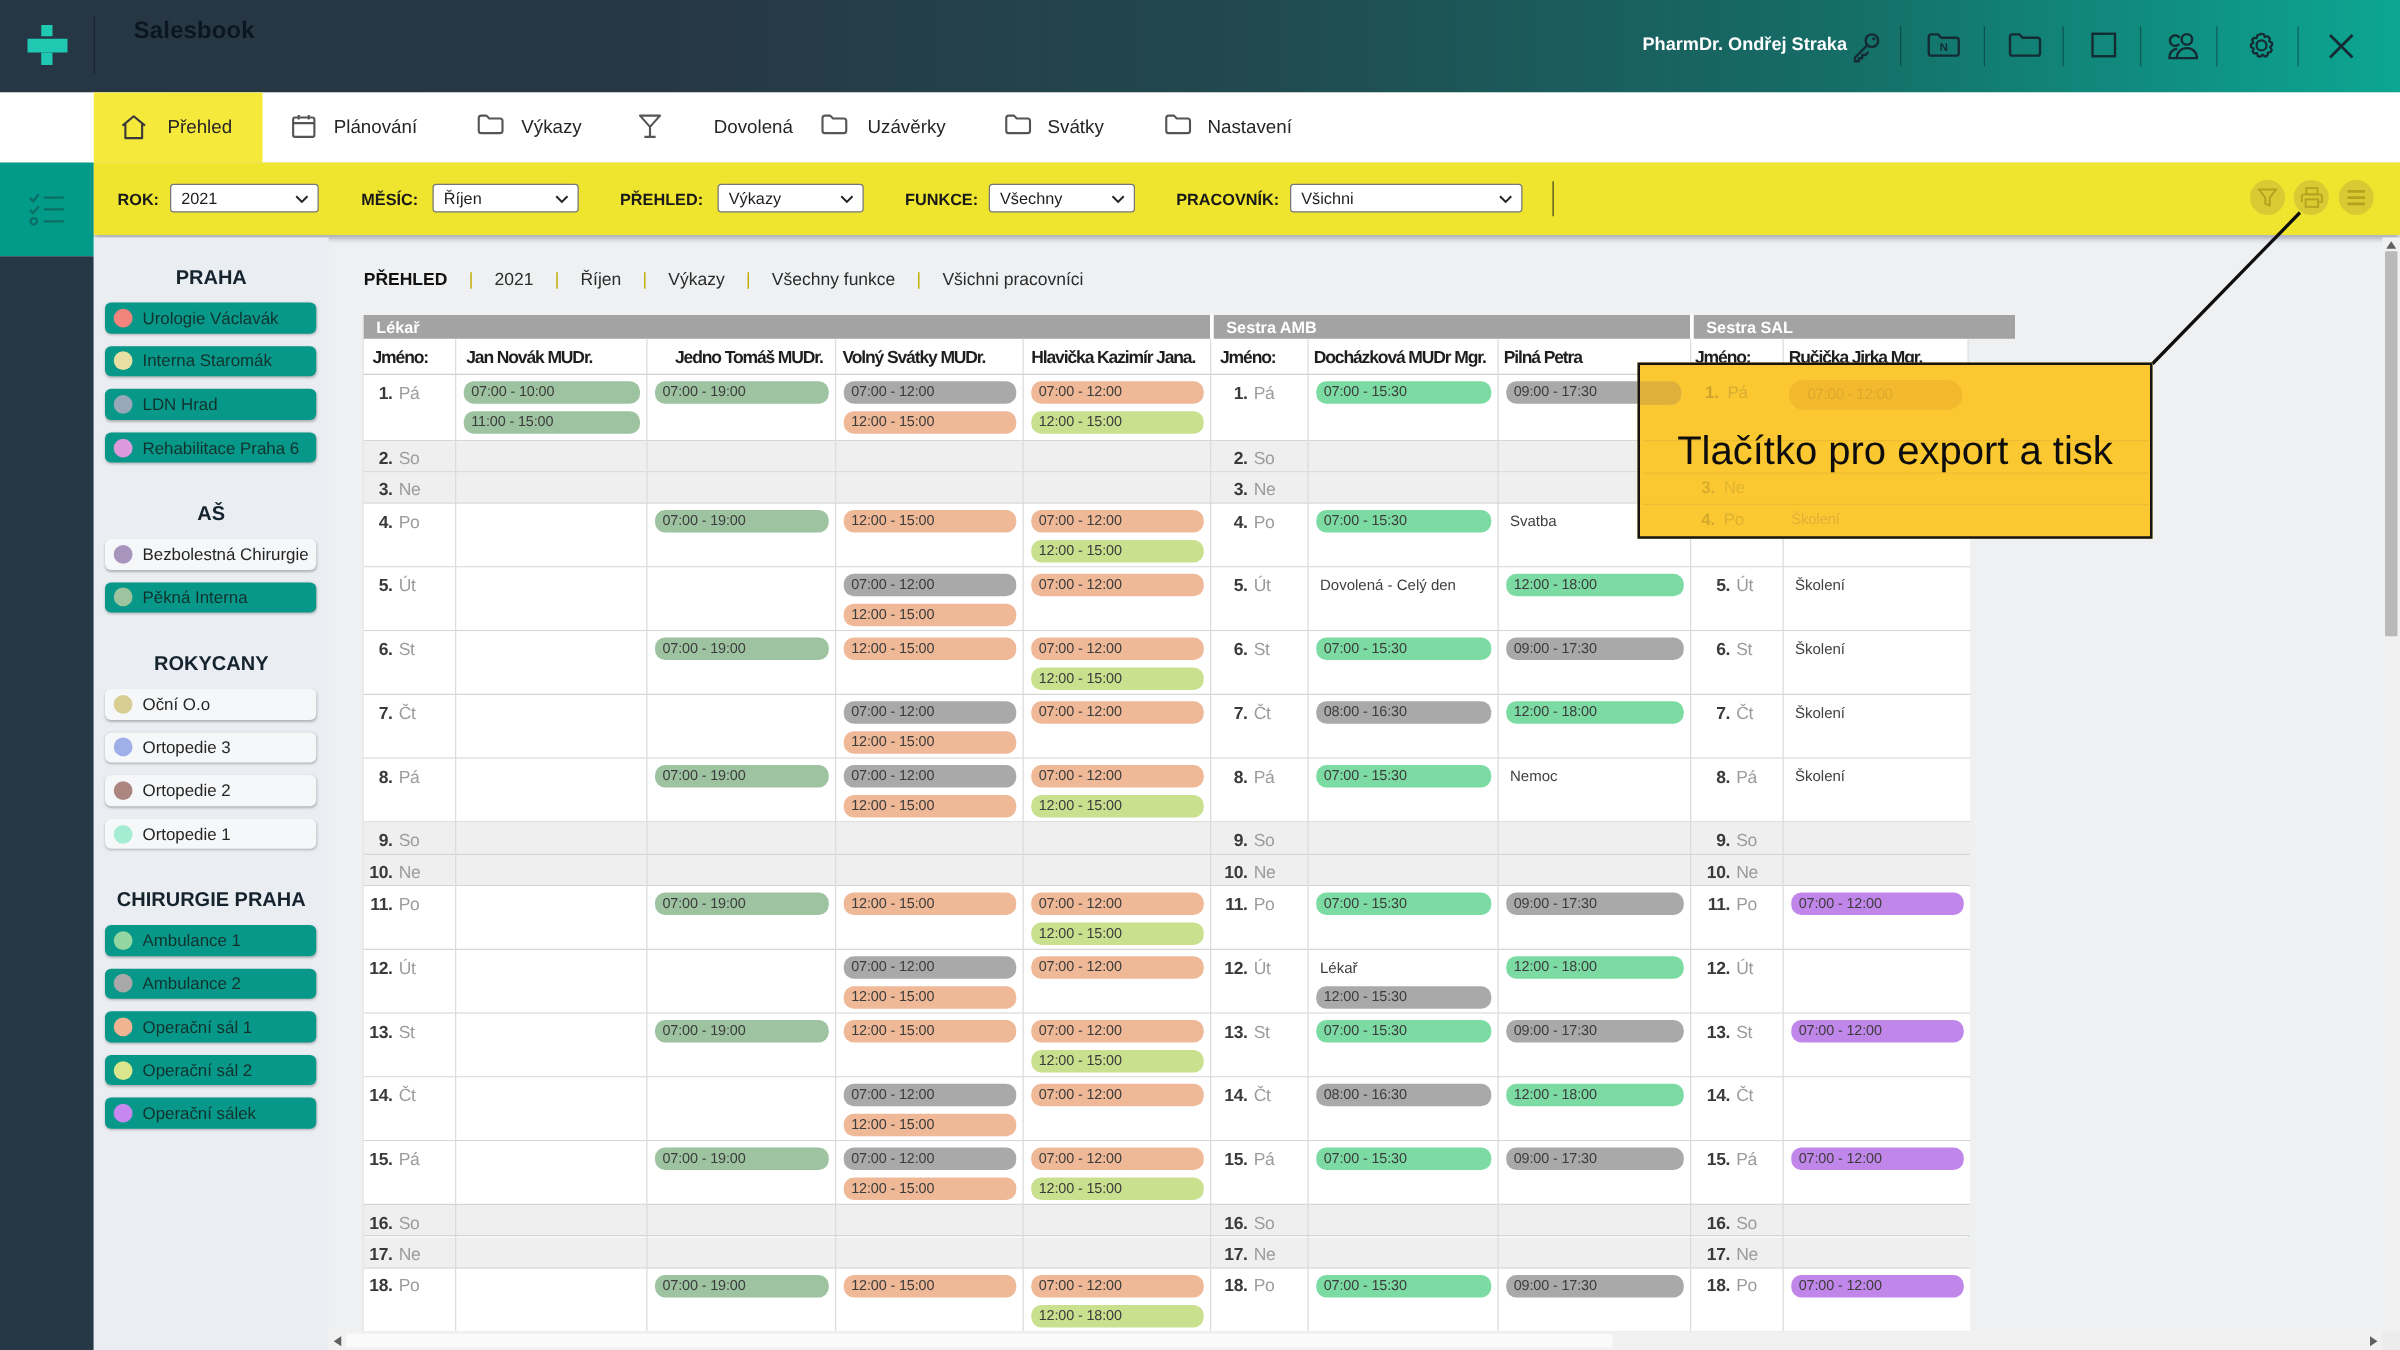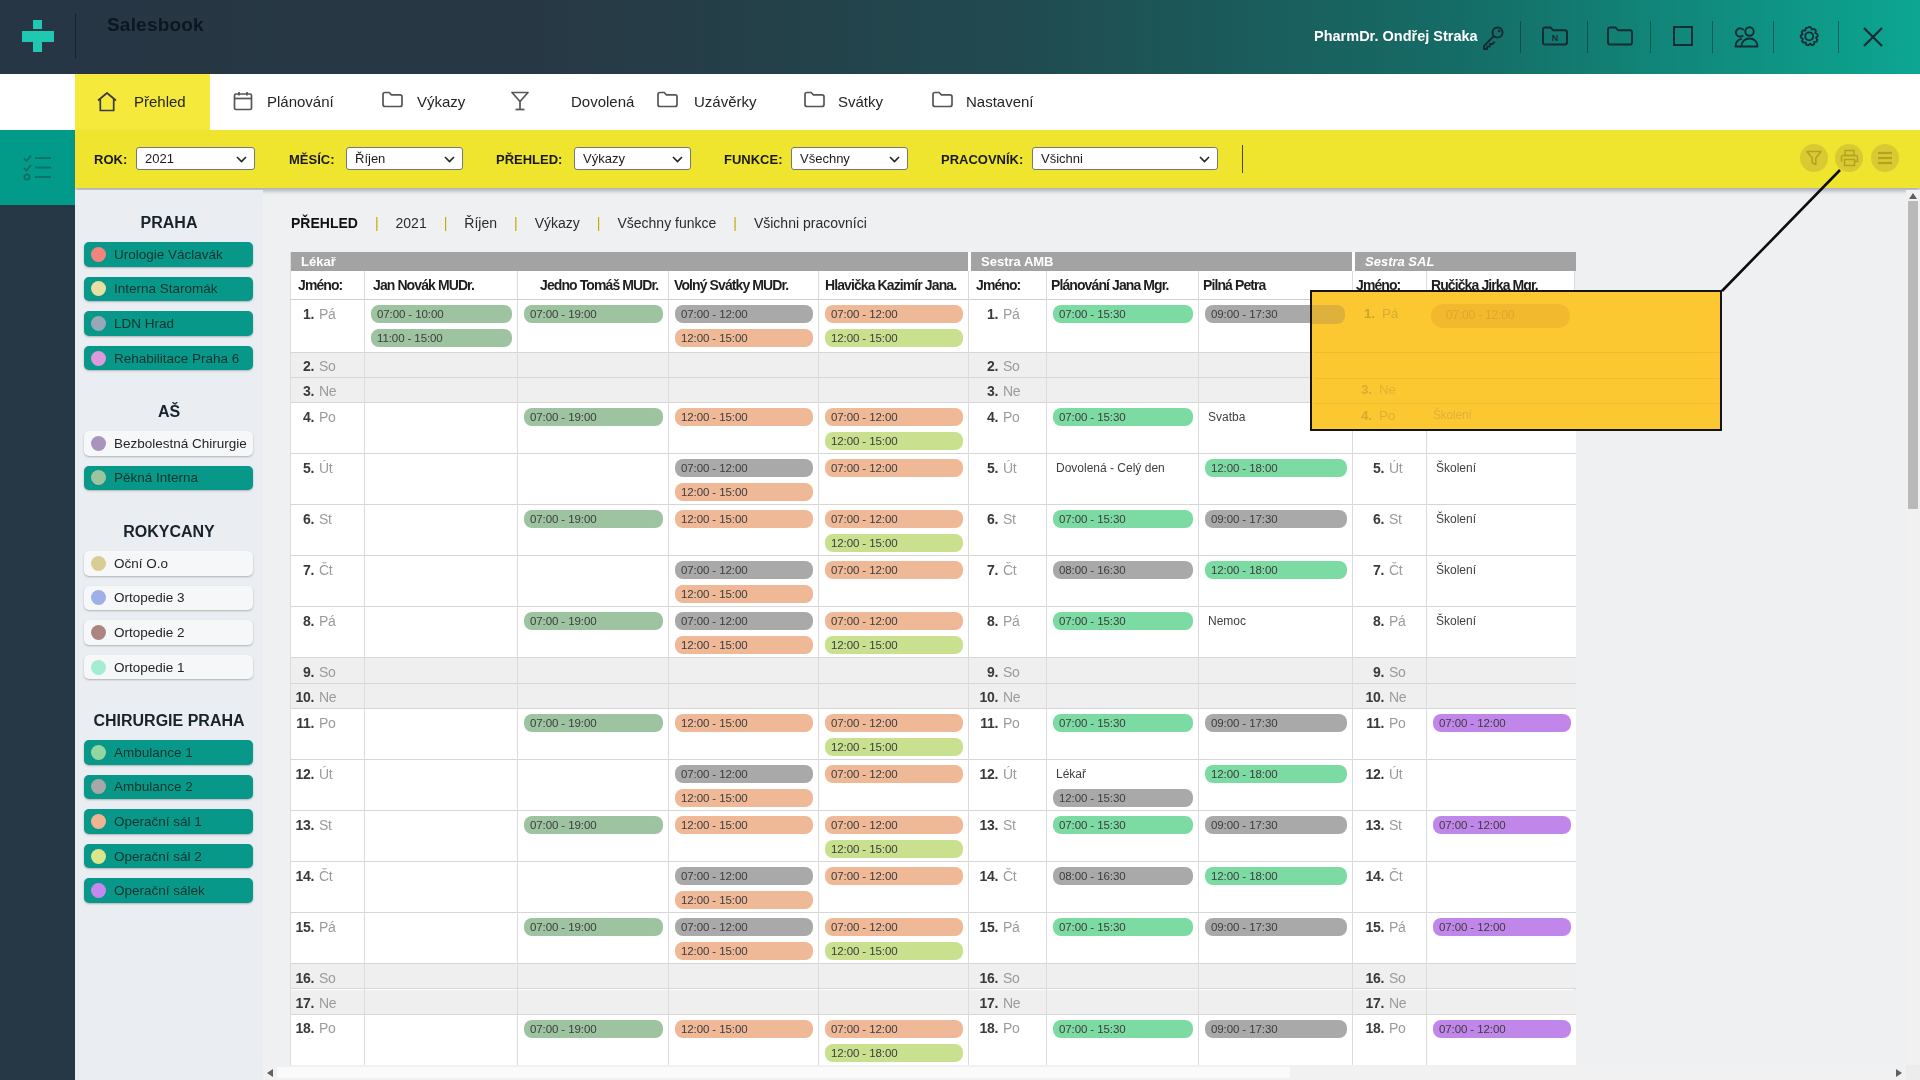--- a/index.html
+++ b/index.html
@@ -267,29 +267,29 @@
 <div class="pill sel" style="top:619.2px;"><span class="pc" style="background:#f0b493;"></span>Operační sál 1</div>
 <div class="pill sel" style="top:653.8000000000001px;"><span class="pc" style="background:#d9e68c;"></span>Operační sál 2</div>
 <div class="pill sel" style="top:688.4000000000001px;"><span class="pc" style="background:#c687f0;"></span>Operační sálek</div>
 </div>
 
 <div id="crumb"><b>PŘEHLED</b><span class="sep">|</span>2021<span class="sep">|</span>Říjen<span class="sep">|</span>Výkazy<span class="sep">|</span>Všechny funkce<span class="sep">|</span>Všichni pracovníci</div>
 
 <div id="tbl">
   <div class="ghd" style="left:0;width:677px;">Lékař</div>
   <div class="ghd" style="left:680px;width:381px;">Sestra AMB</div>
-  <div class="ghd" style="left:1064px;width:221px;font-style:italic;">Sestra SAL</div>
+  <div class="ghd" style="left:1064px;width:257px;">Sestra SAL</div>
   <div id="chdr">
     <div class="ch" style="left:0px;">Jméno:</div>
     <div class="ch" style="left:75px;">Jan Novák MUDr.</div>
     <div class="ch" style="left:242px;">Jedno Tomáš MUDr.</div>
     <div class="ch" style="left:376px;">Volný Svátky MUDr.</div>
     <div class="ch" style="left:527px;">Hlavička Kazimír Jana.</div>
     <div class="ch" style="left:678px;">Jméno:</div>
-    <div class="ch" style="left:753px;">Plánování Jana Mgr.</div>
+    <div class="ch" style="left:753px;">Docházková MUDr Mgr.</div>
     <div class="ch" style="left:905px;">Pilná Petra</div>
     <div class="ch" style="left:1058px;">Jméno:</div>
     <div class="ch" style="left:1133px;">Ručička Jirka Mgr.</div>
   </div>
   <div id="tbody">
 <div class="row" style="top:48.0px;height:52.5px;">
           <div class="dc" style="left:0px;width:73px;"><span class="dn">1.</span><span class="dd">Pá</span></div>
           <div class="cell" style="left:73px;width:153px;">
             <div class="blk" style="top:5px;background:#9dc3a0;">07:00 - 10:00</div>
             <div class="blk" style="top:29px;background:#9dc3a0;">11:00 - 15:00</div>
@@ -682,14 +682,15 @@
   <div style="position:absolute;left:0px;top:13px;width:33px;height:19px;background:#ddb13c;border-radius:0 8px 8px 0;"></div>
   <div class="ghline" style="top:60px;"></div>
   <div class="ghline" style="top:85.5px;"></div>
   <div class="ghline" style="top:111px;"></div>
   <div class="gh" style="left:52px;top:14px;"><b>1.</b>&nbsp; Pá</div>
   <div class="gh" style="left:49px;top:90px;opacity:.75;"><b>3.</b>&nbsp; Ne</div>
   <div class="gh" style="left:49px;top:116px;opacity:.85;"><b>4.</b>&nbsp; Po</div>
   <div style="position:absolute;left:119px;top:12px;width:139px;height:24px;border-radius:12px;background:#f2b92f;"></div>
   <div class="gh" style="left:134px;top:16px;font-size:12px;color:#dfa62b;">07:00 - 12:00</div>
   <div class="gh" style="left:121px;top:116px;font-size:12px;color:#dfae3b;opacity:.9;">Školení</div>
+  <div class="big">Tlačítko pro export a tisk</div>
 </div>
 
 </div>
 </body></html>

